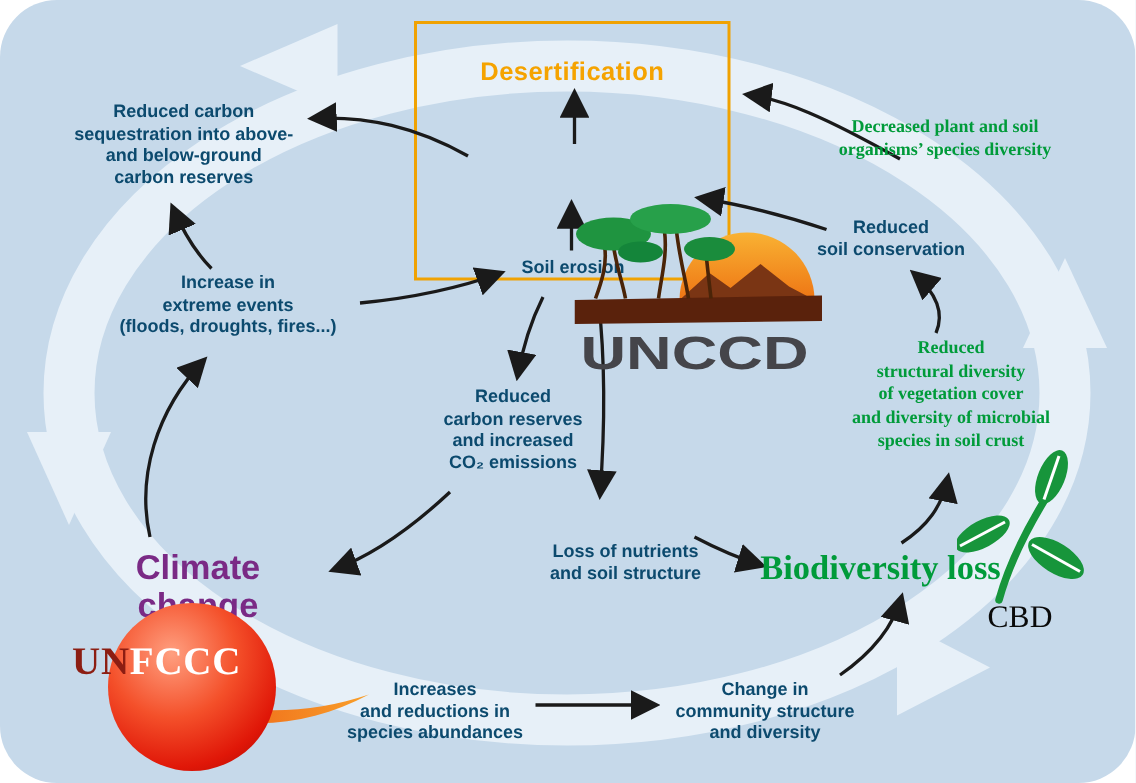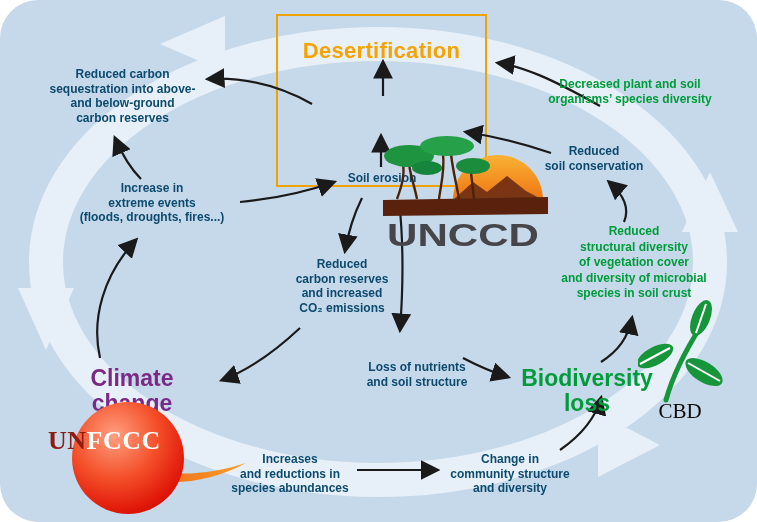--- a/index.html
+++ b/index.html
@@ -13,28 +13,28 @@
   svg.layer{position:absolute;left:0;top:0;}
   .ring-layer{z-index:1;}
   .arrow-layer{z-index:3;}
 
   .desert-box{
     position:absolute;left:276px;top:14px;width:211px;height:173px;
     border:2.5px solid #f0a202;box-sizing:border-box;z-index:2;
   }
   .desert-title{
     margin-top:22px;text-align:center;color:#f5a300;
-    font-size:22px;font-weight:bold;letter-spacing:.3px;
+    font-size:17px;font-weight:bold;letter-spacing:.3px;
   }
 
   .lbl{
     position:absolute;white-space:pre-line;text-align:center;
     font-weight:bold;font-size:12px;line-height:1.22;color:#0c4a6e;z-index:5;
   }
-  .green{color:#009b3a;}
+  .green{color:#009b3a;font-family:Liberation Serif, serif;}
   .purple{color:#7a2a85;}
   .big{font-size:23px;line-height:1.1;}
 
   .lbl-carbon-seq   {left:45px;  top:67px;  width:155px;}
   .lbl-extreme      {left:58px;  top:181px; width:188px;}
   .lbl-produces     {left:287px; top:99px;  width:192px;}
   .lbl-soil-erosion {left:328px; top:171px; width:108px;}
   .lbl-decreased    {left:536px; top:77px;  width:188px;}
   .lbl-conservation {left:538px; top:144px; width:112px;}
   .lbl-carbon-res   {left:283px; top:257px; width:118px;}

